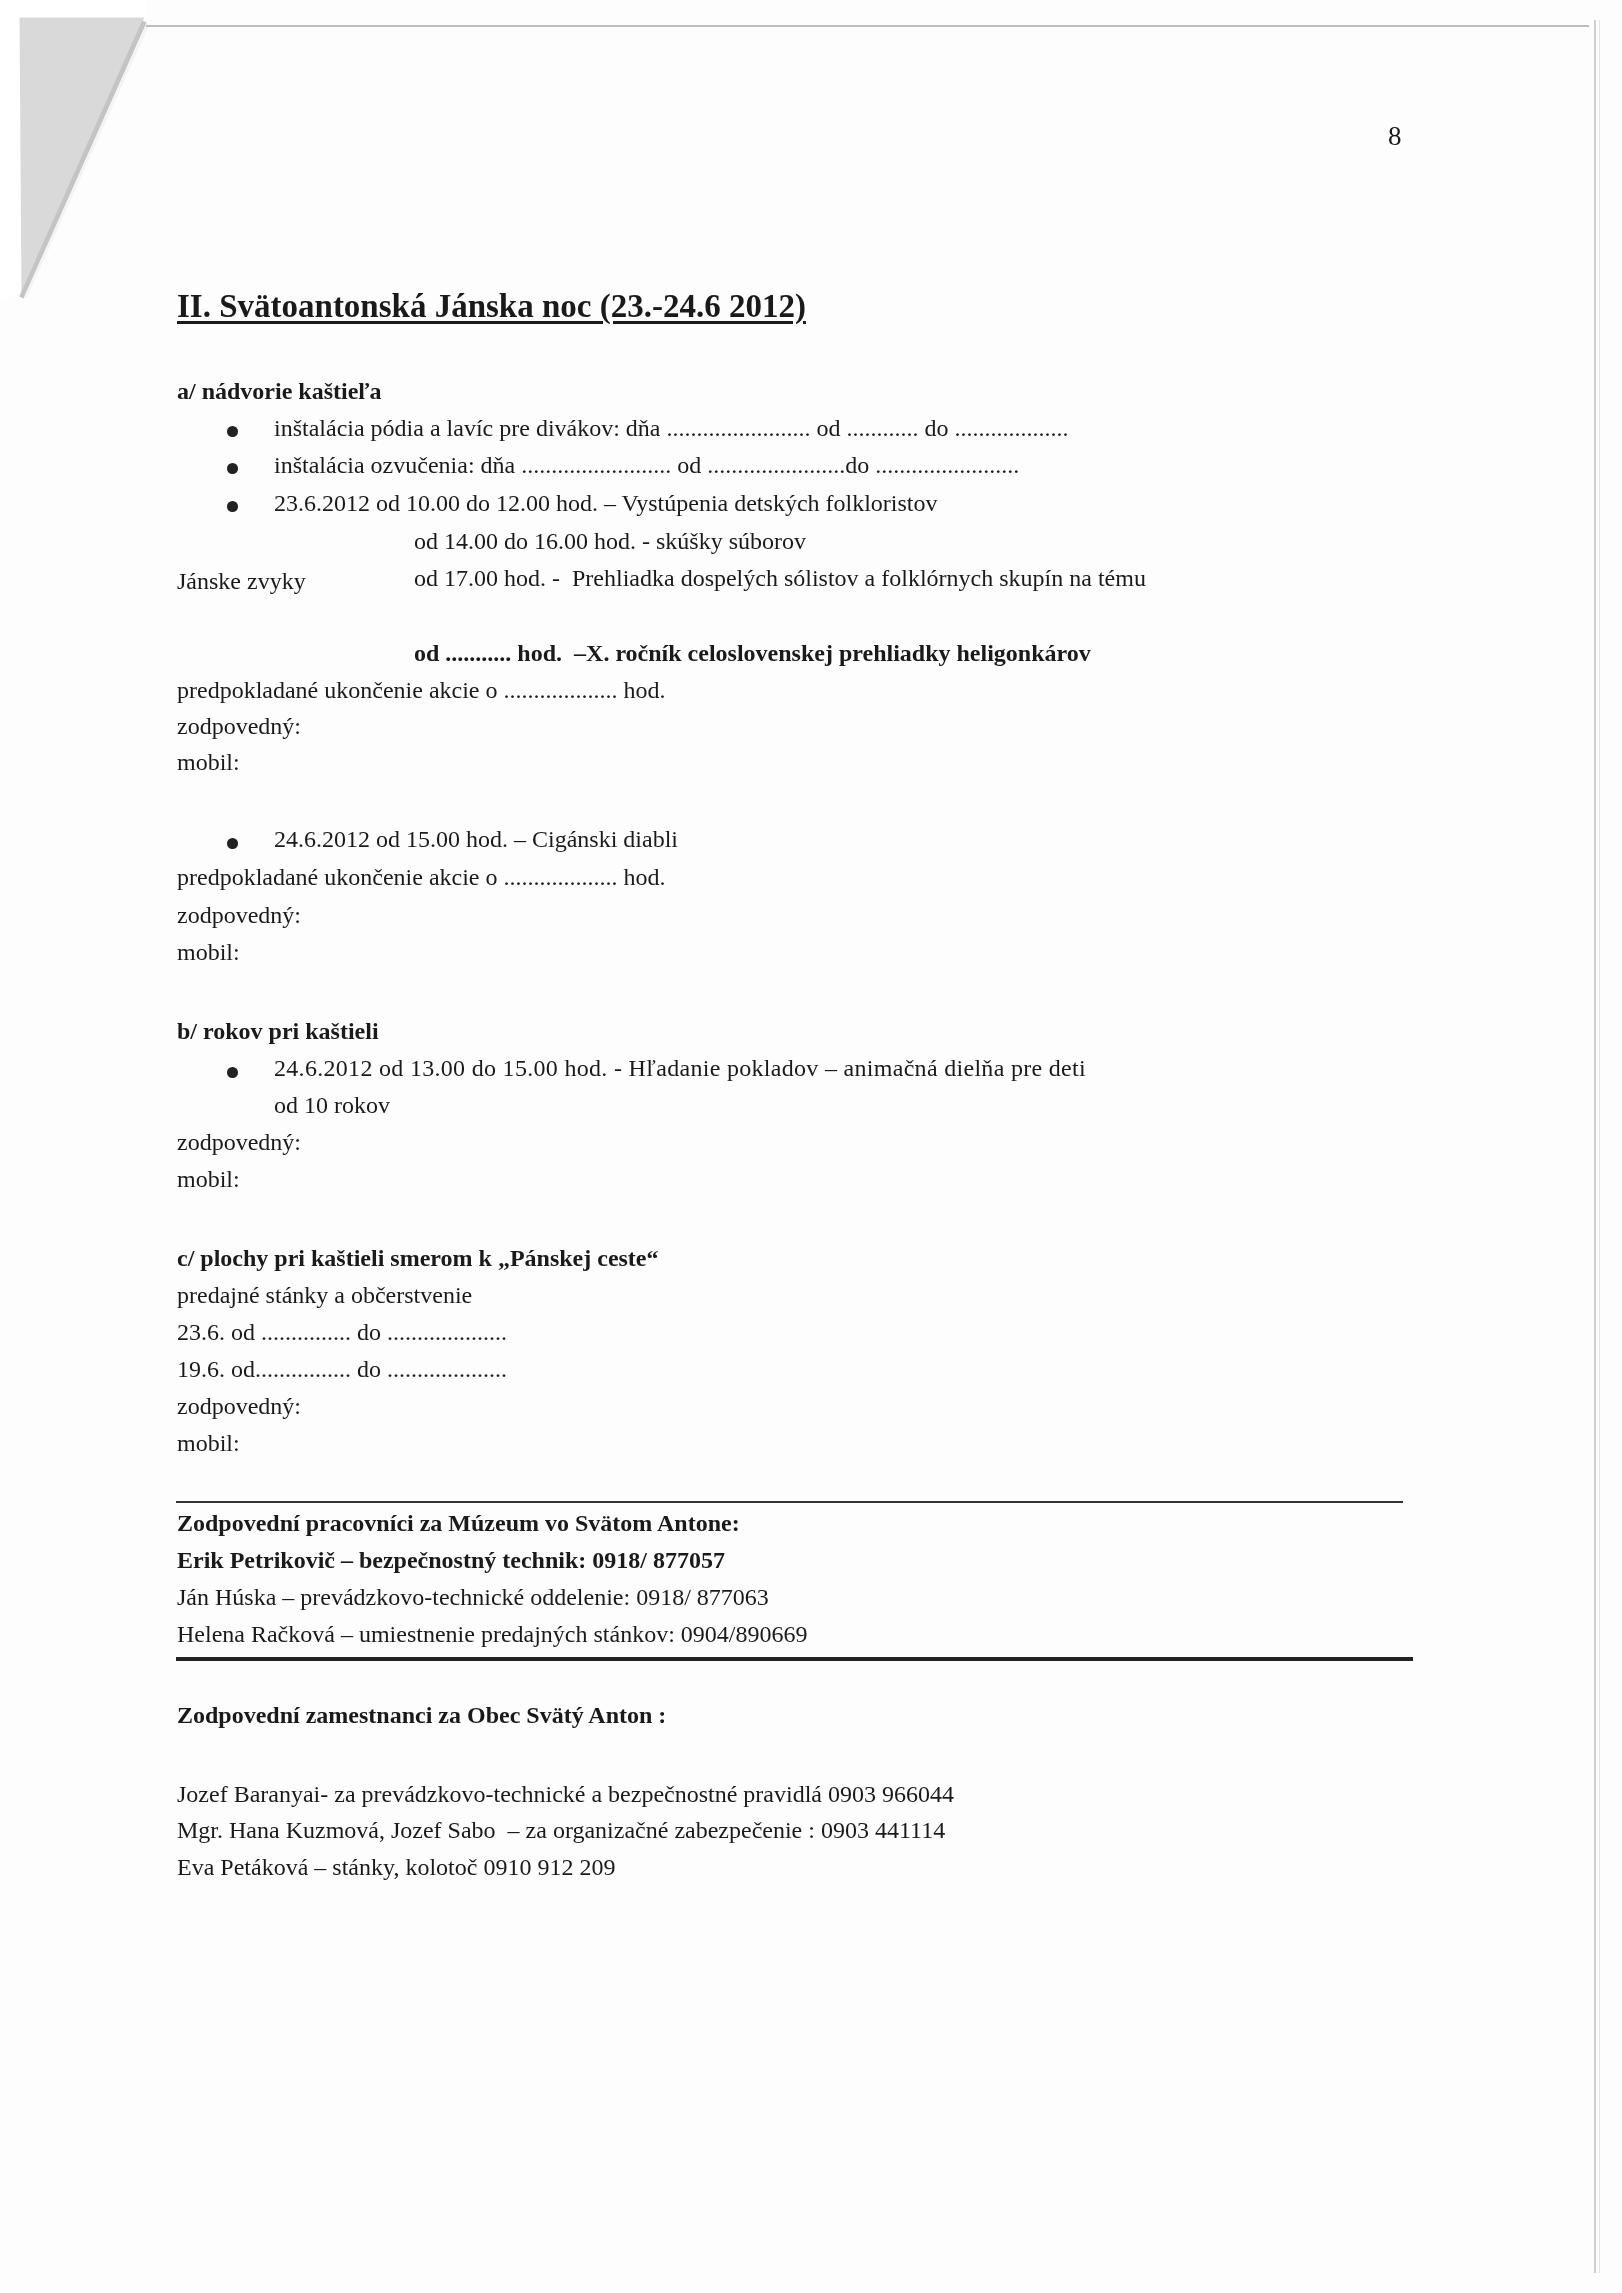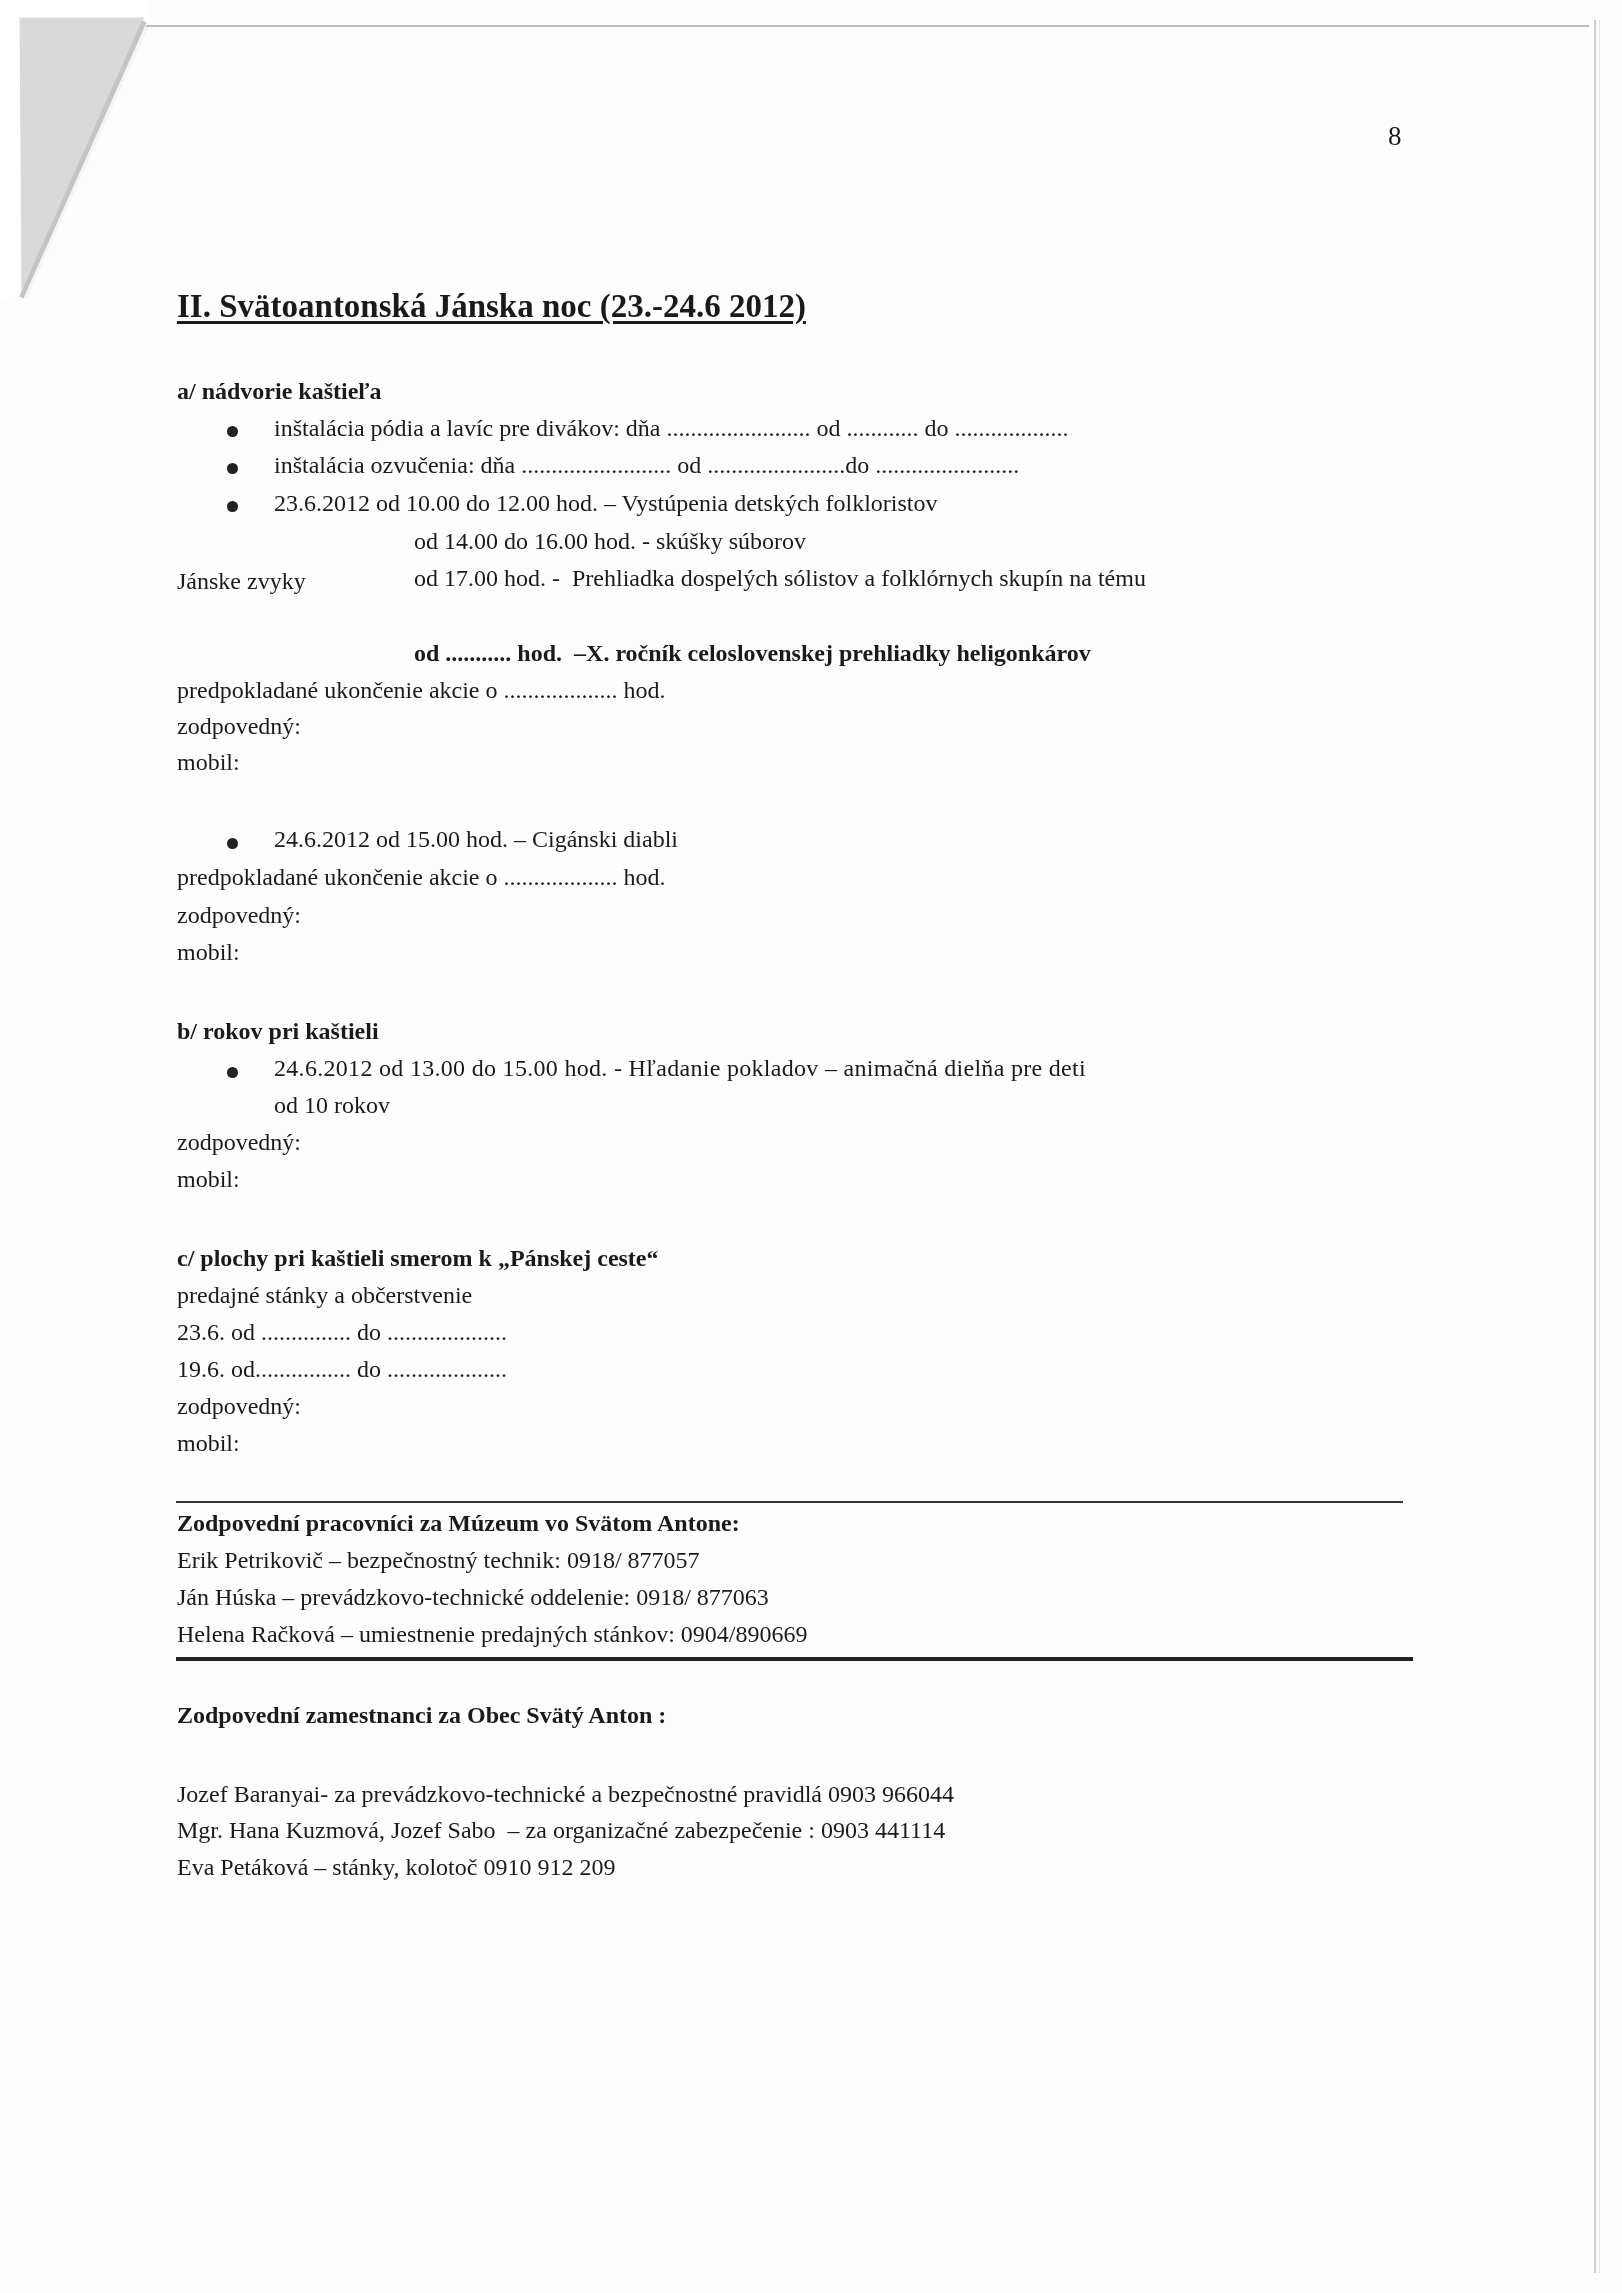--- a/index.html
+++ b/index.html
@@ -79,21 +79,21 @@
 
 <div class="line bold" style="left:177px; top:1241px;">c/ plochy pri kaštieli smerom k „Pánskej ceste“</div>
 <div class="line" style="left:177px; top:1278px;">predajné stánky a občerstvenie</div>
 <div class="line" style="left:177px; top:1315px;">23.6. od ............... do ....................</div>
 <div class="line" style="left:177px; top:1352px;">19.6. od................ do ....................</div>
 <div class="line" style="left:177px; top:1389px;">zodpovedný:</div>
 <div class="line" style="left:177px; top:1426px;">mobil:</div>
 
 <div class="rule-thin" style="left:176px; top:1501px; width:1227px;"></div>
 <div class="line bold" style="left:177px; top:1506px;">Zodpovední pracovníci za Múzeum vo Svätom Antone:</div>
-<div class="line" style="left:177px; top:1543px;">Erik Petrikovič – bezpečnostný technik: 0918/ 877057</div>
+<div class="line" style="left:177px; top:1543px;font-weight:bold;">Erik Petrikovič – bezpečnostný technik: 0918/ 877057</div>
 <div class="line" style="left:177px; top:1580px;">Ján Húska – prevádzkovo-technické oddelenie: 0918/ 877063</div>
 <div class="line" style="left:177px; top:1617px;">Helena Račková – umiestnenie predajných stánkov: 0904/890669</div>
 <div class="rule-thick" style="left:176px; top:1657px; width:1237px;"></div>
 
 <div class="line bold" style="left:177px; top:1698px;">Zodpovední zamestnanci za Obec Svätý Anton :</div>
 <div class="line" style="left:177px; top:1777px;">Jozef Baranyai- za prevádzkovo-technické a bezpečnostné pravidlá 0903 966044</div>
 <div class="line" style="left:177px; top:1813px;">Mgr. Hana Kuzmová, Jozef Sabo  – za organizačné zabezpečenie : 0903 441114</div>
 <div class="line" style="left:177px; top:1850px;">Eva Petáková – stánky, kolotoč 0910 912 209</div>
 
 

